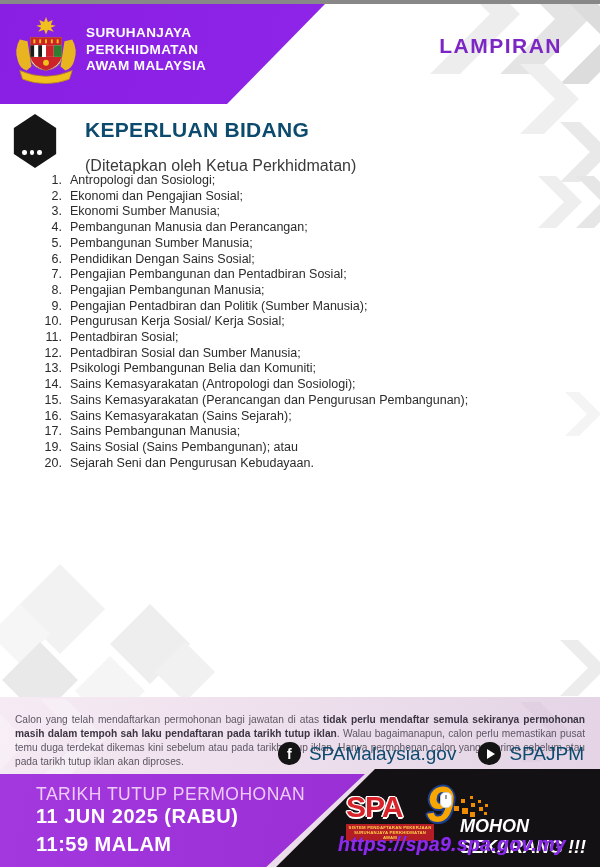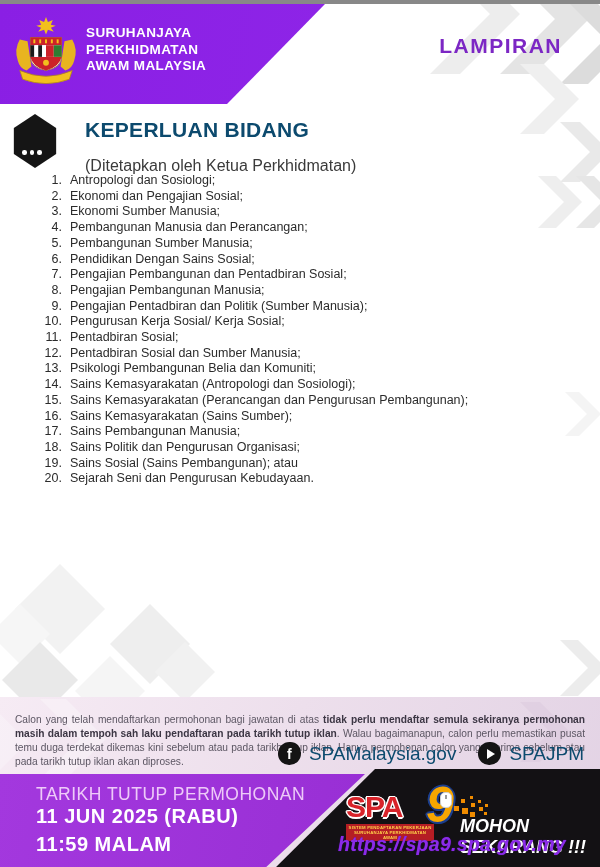--- a/index.html
+++ b/index.html
@@ -211,29 +211,25 @@
       <li>
         <span class="num">14.</span>
         <span class="itx">Sains Kemasyarakatan (Antropologi dan Sosiologi);</span>
       </li>
       <li>
         <span class="num">15.</span>
         <span class="itx">Sains Kemasyarakatan (Perancangan dan Pengurusan Pembangunan);</span>
       </li>
       <li>
         <span class="num">16.</span>
-        <span class="itx">Sains Kemasyarakatan (Sains Sumber);</span>
+        <span class="itx">Sains Kemasyarakatan (Sains Sejarah);</span>
       </li>
       <li>
         <span class="num">17.</span>
         <span class="itx">Sains Pembangunan Manusia;</span>
-      </li>
-      <li>
-        <span class="num">18.</span>
-        <span class="itx">Sains Politik dan Pengurusan Organisasi;</span>
       </li>
       <li>
         <span class="num">19.</span>
         <span class="itx">Sains Sosial (Sains Pembangunan); atau</span>
       </li>
       <li>
         <span class="num">20.</span>
         <span class="itx">Sejarah Seni dan Pengurusan Kebudayaan.</span>
       </li>
     </ol>

